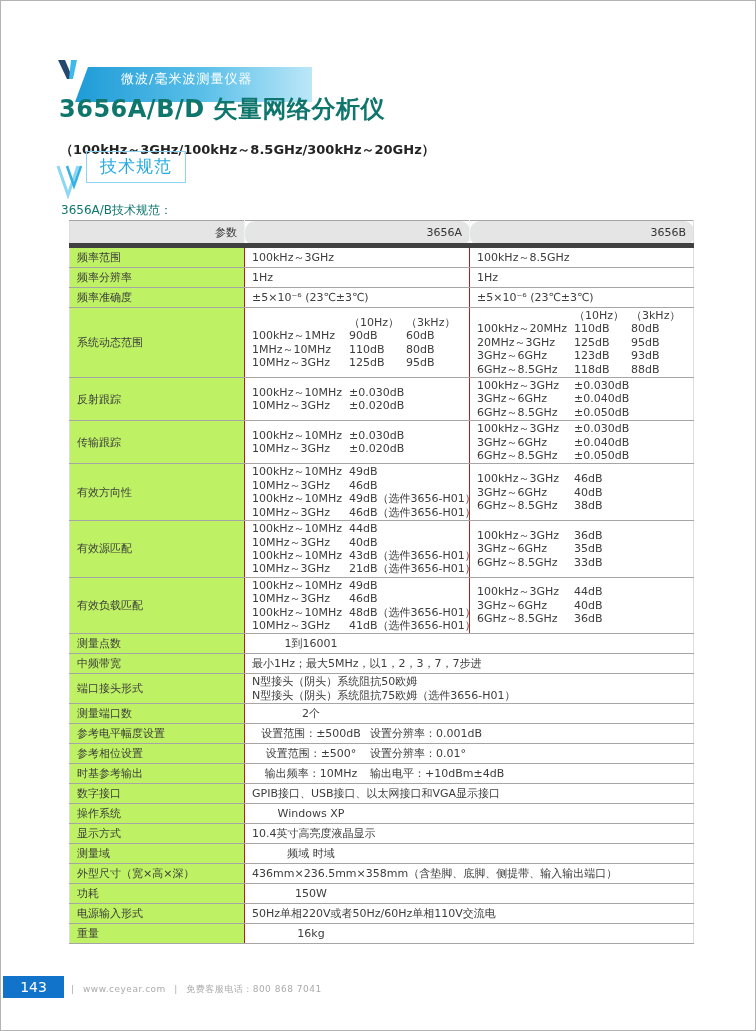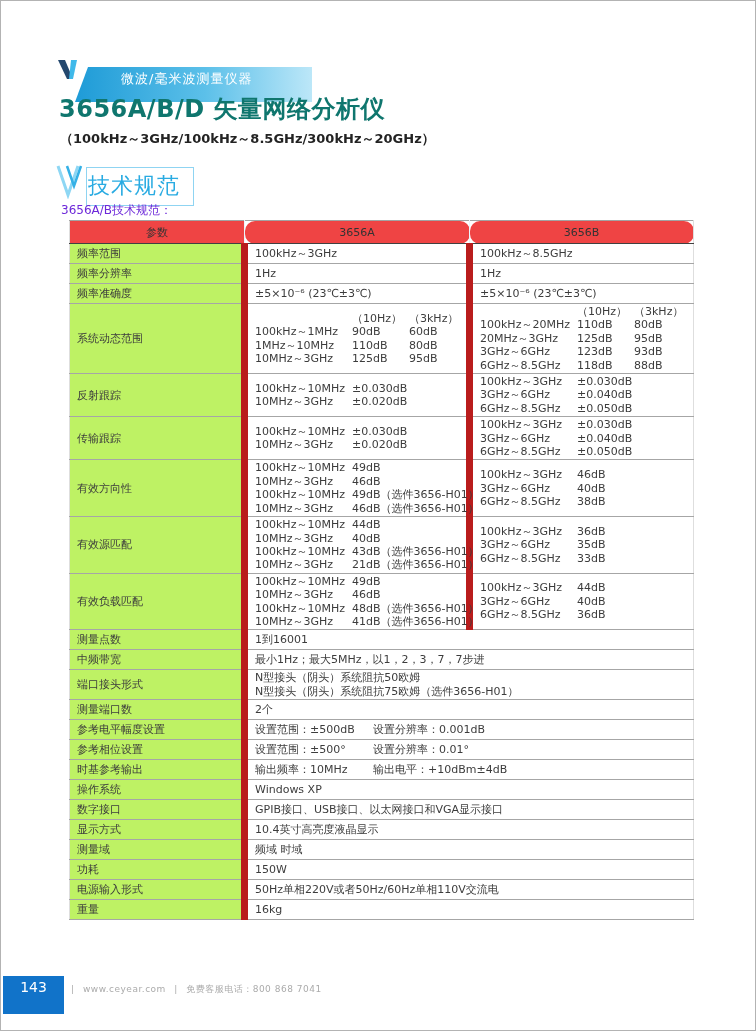--- a/index.html
+++ b/index.html
@@ -9,48 +9,48 @@
   
   .badge-bar{position:absolute;left:74px;top:66px;width:237px;height:35px;
     background:linear-gradient(90deg,#1e9bd7 0%,#5cc0e9 55%,#bce7f8 100%);
     clip-path:polygon(13px 0,100% 0,100% 100%,0 100%);
     color:#fff;font-size:13px;line-height:23px;padding-left:46px;box-sizing:border-box;
     letter-spacing:1px;}
   .badge-logo{position:absolute;left:57px;top:59px;}
 
   .page-title{position:absolute;left:58px;top:92px;font-size:24px;font-weight:bold;
     color:#0f766e;letter-spacing:0.5px;}
-  .page-subtitle{position:absolute;left:59px;top:129px;font-size:13px;font-weight:600;color:#232323;}
+  .page-subtitle{position:absolute;left:59px;top:140px;font-size:13px;font-weight:600;color:#232323;}
 
   .section-marker{position:absolute;left:54px;top:162px;}
-  .section-box{position:absolute;left:85px;top:166px;border:1px solid #8fd4f2;
-    color:#29abe2;font-size:22px;padding:3px 13px 4px 1px;letter-spacing:1px;}
-  .table-caption{position:absolute;left:60px;top:201px;font-size:12px;color:#6d28d9;}
+  .section-box{position:absolute;left:85px;top:150px;border:1px solid #8fd4f2;
+    color:#29abe2;font-size:17px;padding:3px 13px 4px 13px;letter-spacing:1px;}
+  .table-caption{position:absolute;left:60px;top:201px;font-size:12px;color:#0f766e;}
 
   
   table.spec{position:absolute;left:68px;top:219px;width:624px;border-collapse:collapse;
     table-layout:fixed;border-top:1px solid #a3a3a3;border-left:1px solid #dedede;
     border-right:1px solid #dedede;}
   table.spec col.c0{width:175px;} table.spec col.c1{width:225px;} table.spec col.c2{width:224px;}
-  table.spec th{background:#ef4444;font-weight:normal;text-align:center;font-size:11px;
-    color:#333;height:20px;padding:1px 7px;border-bottom:1px solid #404040;}
+  table.spec th{background:#e5e5e5;font-weight:normal;text-align:right;font-size:11px;
+    color:#333;height:20px;padding:1px 7px;border-bottom:5px solid #404040;}
   table.spec td{font-size:11px;color:#3c3c3c;padding:1px 7px;height:17px;
     border-bottom:1px solid #a6a6a6;vertical-align:middle;}
   td.param{background:#bef264;padding-left:10px;color:#333;}
-  .vline{border-left:7px solid #b91c1c;}
+  .vline{border-left:1px solid #b91c1c;}
   th.vline{border-left:1px solid #eaf5fb;border-radius:10px;}
   .cell-line{line-height:13.4px;white-space:nowrap;}
   .cell-line .seg{display:inline-block;}
   .cols .cell-line .s0{min-width:97px;}
   .cols .cell-line .s1{min-width:57px;}
-  .span-cell .cell-line .s0{min-width:118px;}
+  .span-cell .cell-line .s0{min-width:118px;text-align:center;}
   td.multi{padding-top:3px;padding-bottom:3px;}
 
   
-  .page-num-box{position:absolute;left:2px;top:975px;width:61px;height:38px;background:#1173c9;
+  .page-num-box{position:absolute;left:2px;top:975px;width:61px;height:22px;background:#1173c9;
     color:#fff;font-size:14px;text-align:center;line-height:22px;}
   .footer-info{position:absolute;left:70px;top:982px;font-size:9px;color:#ababab;letter-spacing:0.5px;}
   .footer-info span{margin-right:5px;}
 </style>
 </head>
 <body>
 
 <div class="page">
 
   <svg class="badge-logo" width="26" height="19" viewBox="0 0 26 19">
@@ -232,41 +232,47 @@
             <div class="cell-line"><span class="seg s0">设置范围：±500°</span><span class="seg s1">设置分辨率：0.01°</span></div>
           </td>
         </tr>
         <tr>
           <td class="param">时基参考输出</td>
           <td colspan="2" class="vline span-cell">
             <div class="cell-line"><span class="seg s0">输出频率：10MHz</span><span class="seg s1">输出电平：+10dBm±4dB</span></div>
           </td>
         </tr>
         <tr>
+          <td class="param">数字接口</td>
+          <td colspan="2" class="vline span-cell">
+            <div class="cell-line"><span class="seg s0">GPIB接口、USB接口、以太网接口和VGA显示接口</span></div>
+          </td>
+        </tr>
+        <tr>
           <td class="param">操作系统</td>
           <td colspan="2" class="vline span-cell">
             <div class="cell-line"><span class="seg s0">Windows XP</span></div>
           </td>
         </tr>
         <tr>
-          <td class="param">数字接口</td>
-          <td colspan="2" class="vline span-cell">
-            <div class="cell-line"><span class="seg s0">GPIB接口、USB接口、以太网接口和VGA显示接口</span></div>
-          </td>
-        </tr>
-        <tr>
           <td class="param">显示方式</td>
           <td colspan="2" class="vline span-cell">
             <div class="cell-line"><span class="seg s0">10.4英寸高亮度液晶显示</span></div>
           </td>
         </tr>
         <tr>
           <td class="param">测量域</td>
           <td colspan="2" class="vline span-cell">
             <div class="cell-line"><span class="seg s0">频域 时域</span></div>
+          </td>
+        </tr>
+        <tr>
+          <td class="param">外型尺寸（宽×高×深）</td>
+          <td colspan="2" class="vline span-cell">
+            <div class="cell-line"><span class="seg s0">436mm×236.5mm×358mm（含垫脚、底脚、侧提带、输入输出端口）</span></div>
           </td>
         </tr>
         <tr>
           <td class="param">功耗</td>
           <td colspan="2" class="vline span-cell">
             <div class="cell-line"><span class="seg s0">150W</span></div>
           </td>
         </tr>
         <tr>
           <td class="param">电源输入形式</td>

